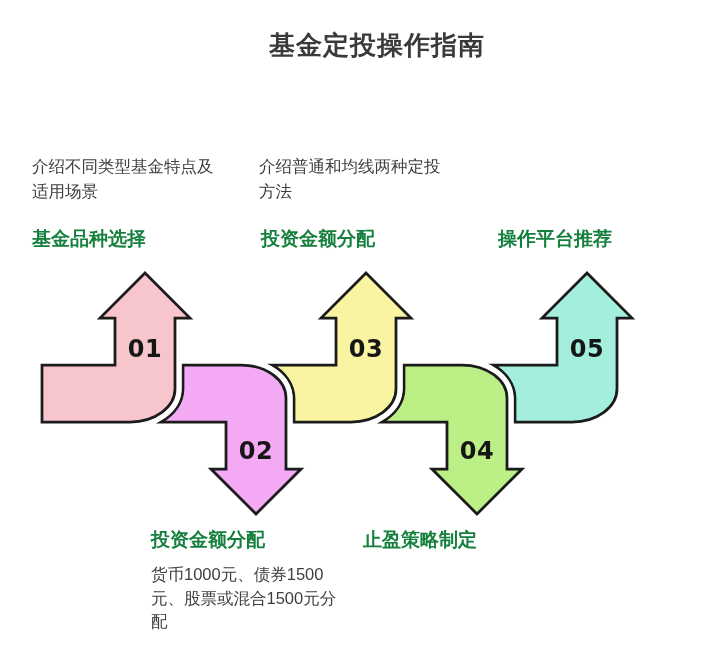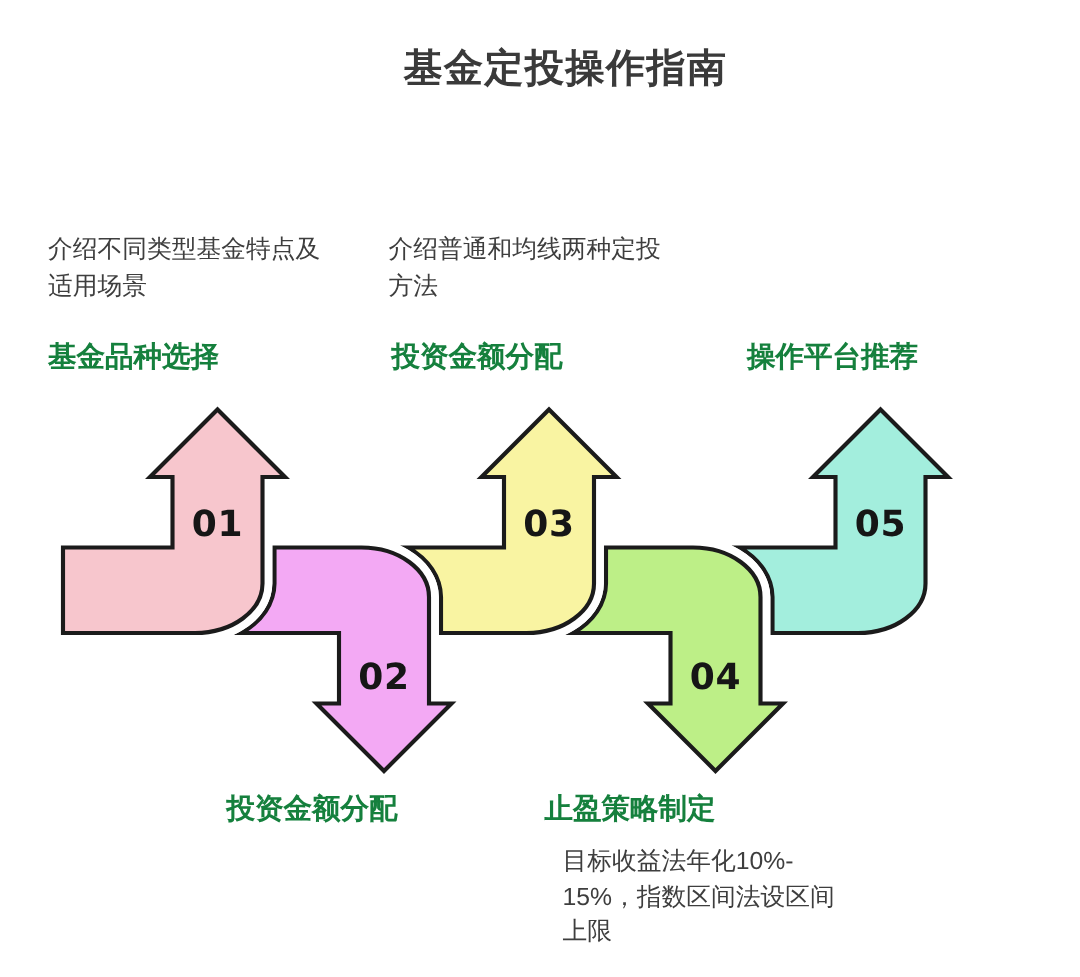--- a/index.html
+++ b/index.html
@@ -28,25 +28,25 @@
 适用场景</div>
   <div class="txt hd" style="left:32px;  top:227px;">基金品种选择</div>
 
   <div class="txt desc" style="left:259px; top:154px;">介绍普通和均线两种定投
 方法</div>
   <div class="txt hd" style="left:261px; top:227px;">投资金额分配</div>
 
   <div class="txt hd" style="left:498px; top:227px;">操作平台推荐</div>
 
   <div class="txt hd" style="left:151px; top:528px;">投资金额分配</div>
+  <div class="txt bdesc" style="left:151px; top:563px;">货币1000元、债券1500
+元、股票或混合1500元分
+配</div>
 
   <div class="txt hd" style="left:363px; top:528px;">止盈策略制定</div>
-  <div class="txt bdesc" style="left:375px; top:563px;">目标收益法年化10%-
-15%，指数区间法设区间
-上限</div>
 
   <svg class="flow" width="720" height="651" viewBox="0 0 720 651">
 
     <path class="halo" d="M 493 365 L 557 365 L 557 318 L 542 318 L 587 273 L 632 318 L 617 318 L 617 389 A 45 33 0 0 1 572 422 L 515 422 L 515 398 A 53 41 0 0 0 493 365 Z"></path>
     <path class="arrow" d="M 493 365 L 557 365 L 557 318 L 542 318 L 587 273 L 632 318 L 617 318 L 617 389 A 45 33 0 0 1 572 422 L 515 422 L 515 398 A 53 41 0 0 0 493 365 Z" fill="#A3EEDD"></path>
     <text class="num" x="587" y="357">05</text>
 
     <path class="halo" d="M 404 365 L 462 365 A 45 33 0 0 1 507 398 L 507 469 L 522 469 L 477 514 L 432 469 L 447 469 L 447 422 L 382 422 A 53 41 0 0 0 404 389 L 404 365 Z"></path>
     <path class="arrow" d="M 404 365 L 462 365 A 45 33 0 0 1 507 398 L 507 469 L 522 469 L 477 514 L 432 469 L 447 469 L 447 422 L 382 422 A 53 41 0 0 0 404 389 L 404 365 Z" fill="#BDEF87"></path>
     <text class="num" x="477" y="459">04</text>

